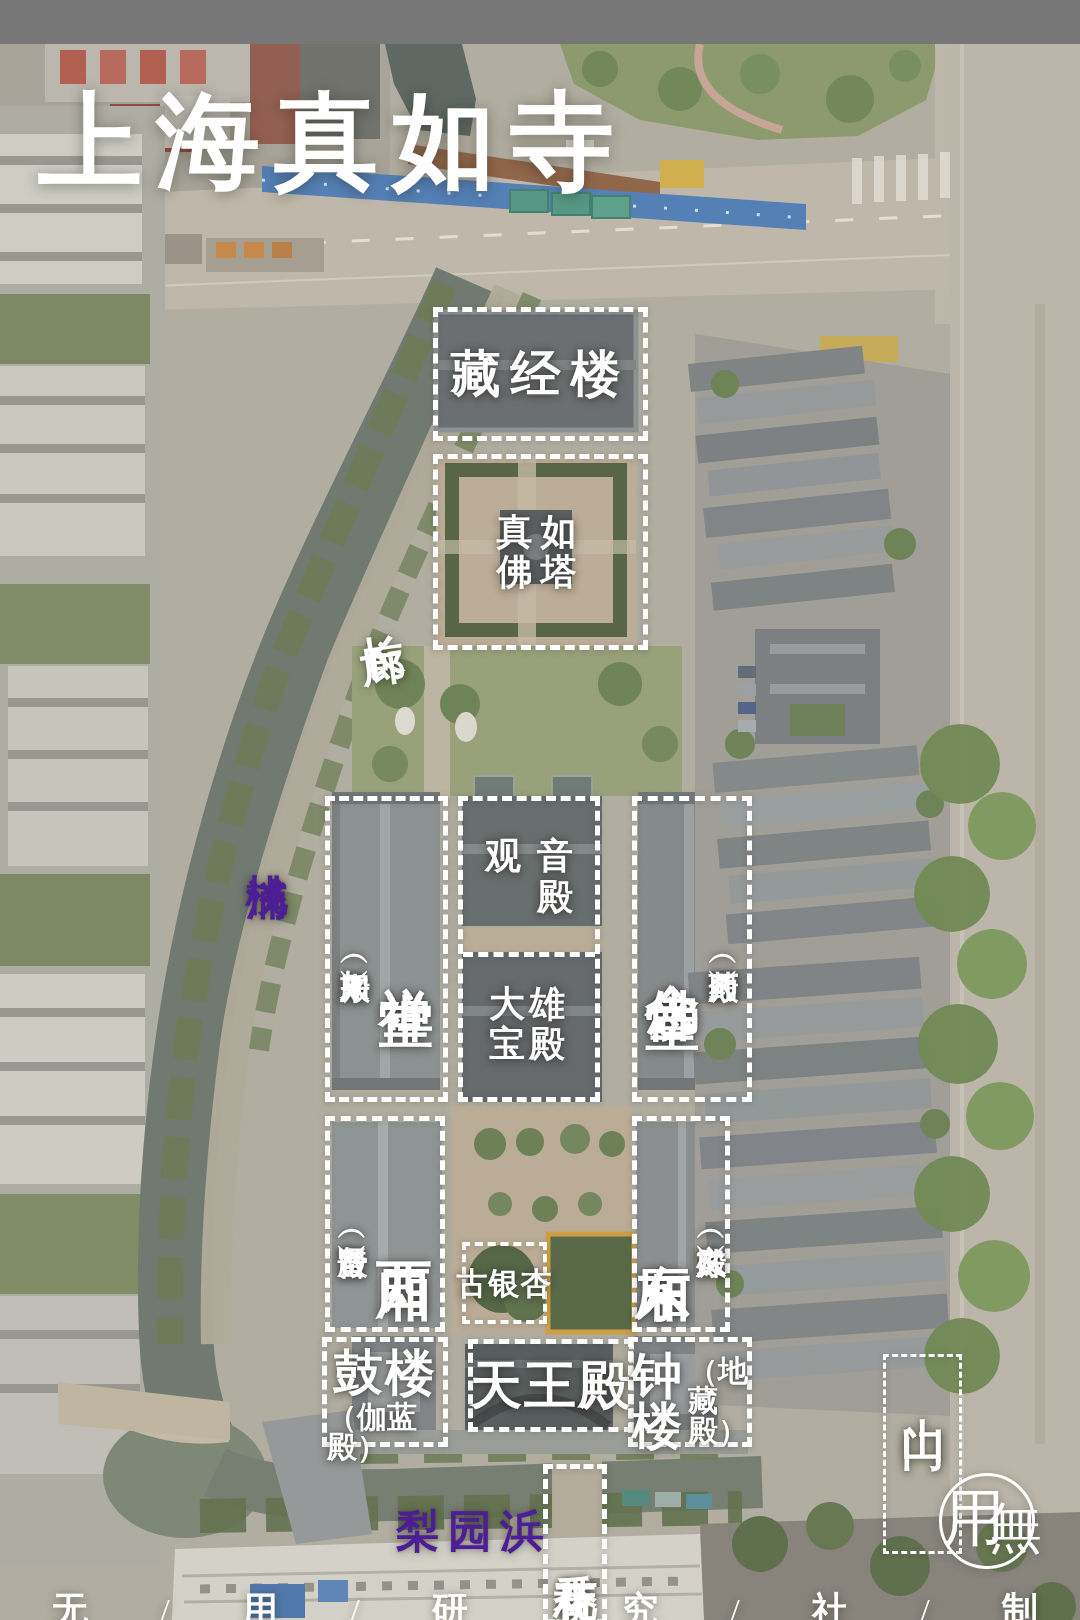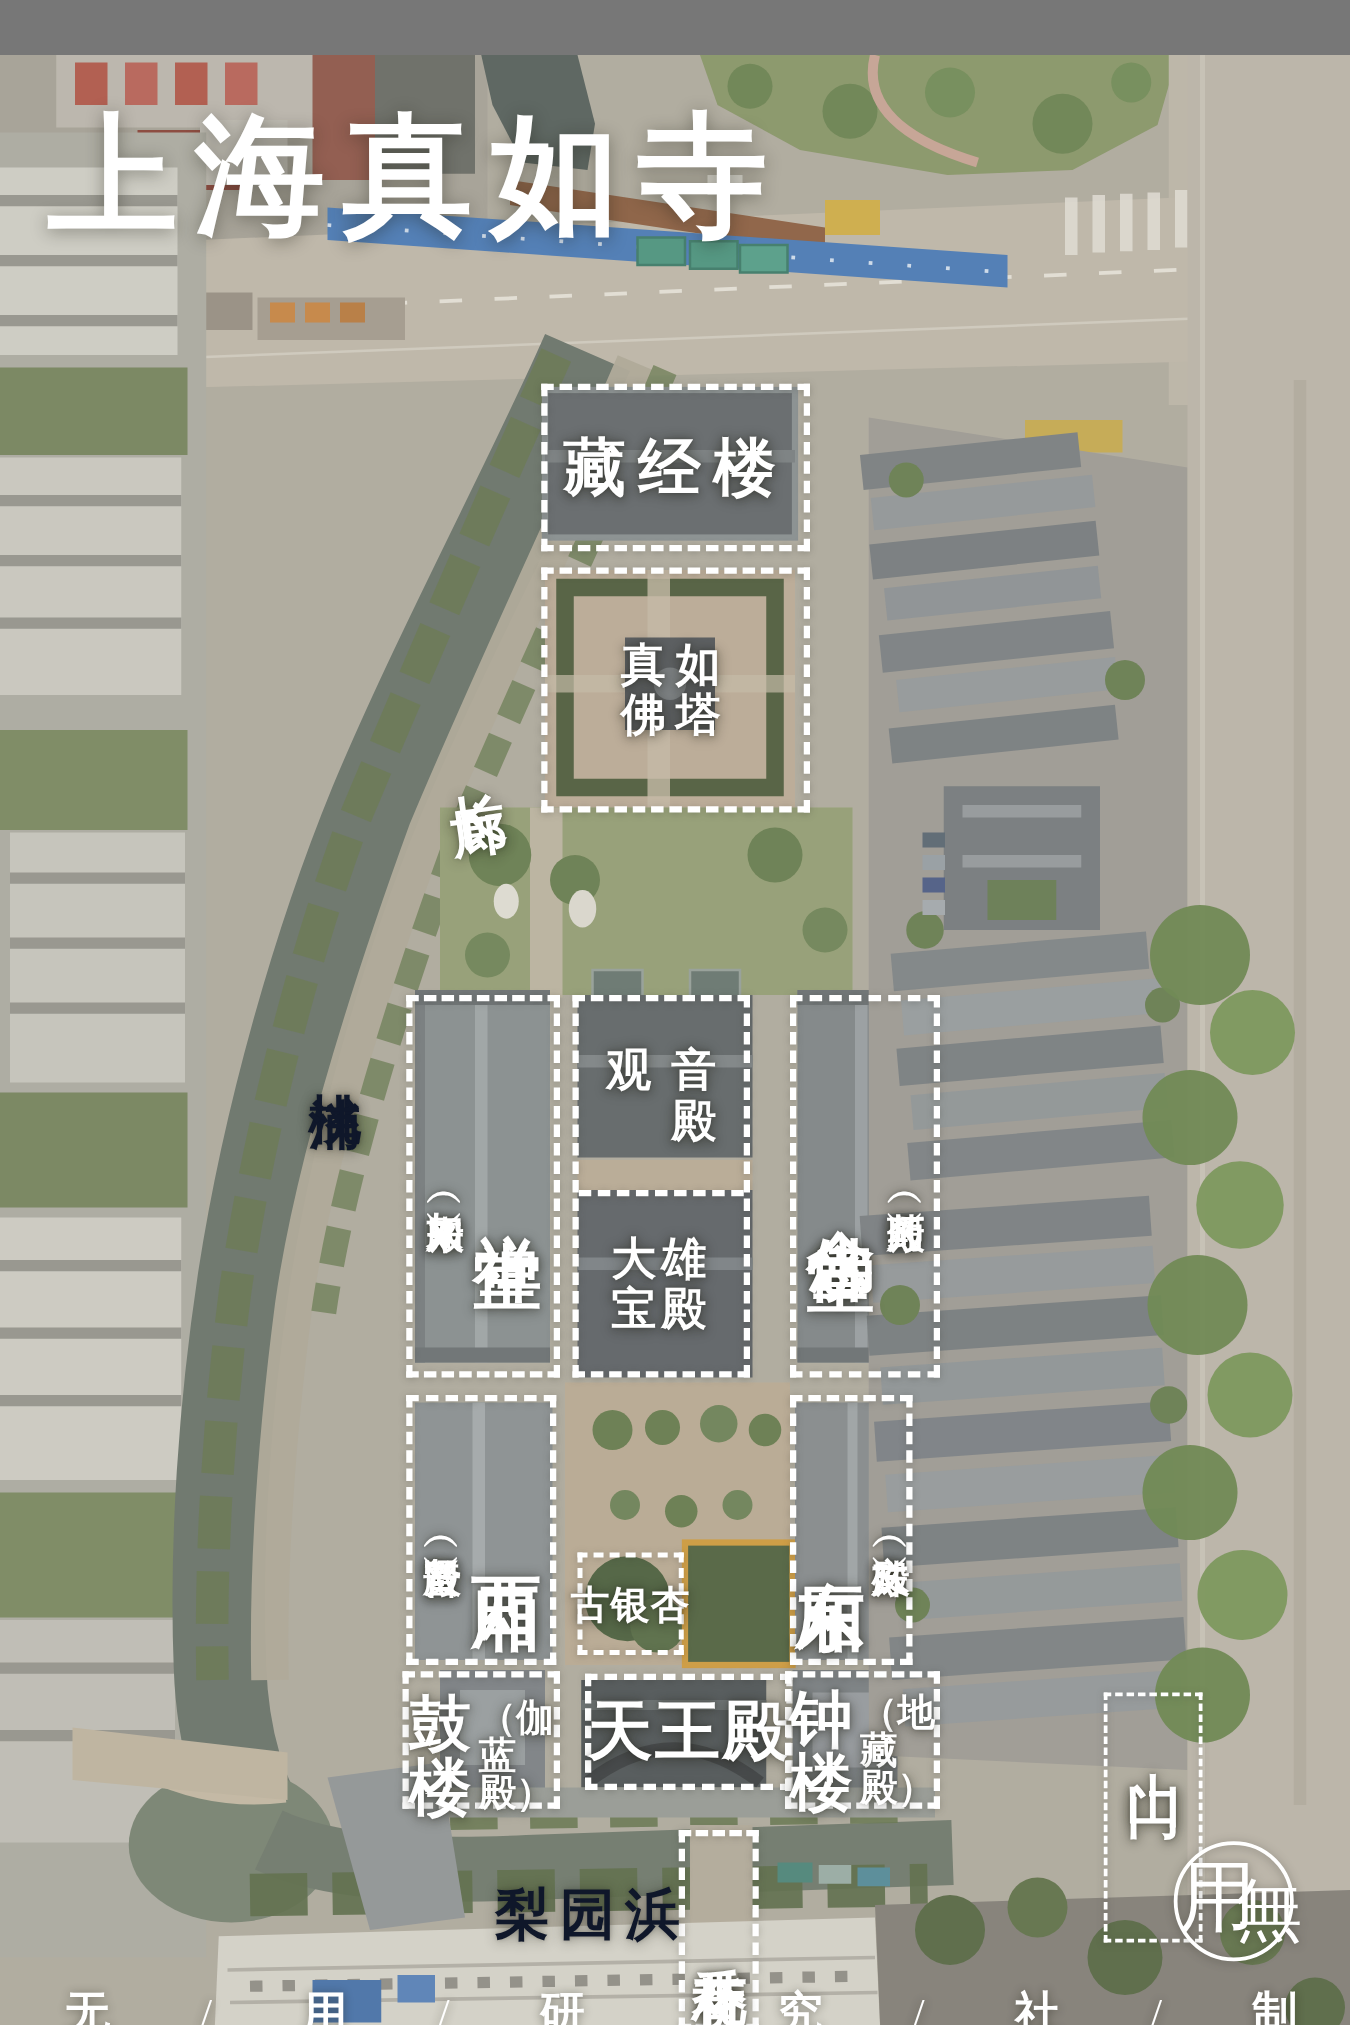--- a/index.html
+++ b/index.html
@@ -7,33 +7,33 @@
     position:relative;width:1080px;height:1620px;overflow:hidden;
     font-family:"Liberation Serif","DejaVu Serif",serif;
     background:#a7a295;
     margin-top:44px;
   }
   .bg{position:absolute;left:0;top:0;width:1080px;height:1620px;display:block;}
   .haze{position:absolute;inset:0;background:rgba(255,252,245,.12);pointer-events:none;}
   .lab{position:absolute;color:#fff;font-weight:700;line-height:1;
        text-shadow:0 1px 10px rgba(30,30,20,.45), 0 0 3px rgba(40,40,30,.25);}
   .v{writing-mode:vertical-rl;text-orientation:mixed;}
-  .blue{color:#0f172a;}
+  .blue{color:#4c1d95;}
   .dbox{position:absolute;border:5px dashed #fff;box-sizing:border-box;
         display:flex;align-items:center;justify-content:center;
         filter:drop-shadow(0 1px 3px rgba(40,40,30,.25));}
   .dbox.thin{border-width:3px;}
   .dbox.med{border-width:4px;}
   .pair{display:flex;flex-direction:row;align-items:center;justify-content:center;gap:9px;}
   .big{font-size:54px;letter-spacing:6px;}
   .alt{font-size:30px;letter-spacing:2px;}
   .center-box{flex-direction:column;align-items:stretch;padding:0;}
   .half{display:flex;align-items:center;justify-content:center;}
   .half.up{height:151px;}
-  .half.down{flex:1;border-top:5px dashed #fff;}
+  .half.down{flex:1;border-top:5px dashed #fff;font-family:Liberation Mono, monospace;}
   .twoline{text-align:right;font-size:36px;line-height:1.12;}
   .title{position:absolute;left:38px;top:46px;color:#fff;font-weight:700;
          font-size:104px;letter-spacing:14px;line-height:1;
          text-shadow:0 2px 14px rgba(30,30,20,.4);}
   .subtitle{position:absolute;left:38px;top:172px;color:#fff;font-weight:700;
             font-size:66px;letter-spacing:4px;line-height:1;
             text-shadow:0 2px 12px rgba(30,30,20,.4);}
   .footer{position:absolute;left:52px;right:42px;top:1542px;
           display:flex;justify-content:space-between;align-items:baseline;
           color:#fff;font-weight:700;font-size:36px;
@@ -350,21 +350,21 @@
     <div class="pair" style="gap:5px;">
       <span class="lab v big" style="position:static;font-size:56px;">东厢</span>
       <span class="lab v alt" style="position:static;">（文殊殿）</span>
     </div>
   </div>
 
   <div class="dbox med" style="left:462px;top:1198px;width:85px;height:82px;">
     <span class="lab" style="position:static;font-size:31px;letter-spacing:1px;white-space:nowrap;">古银杏</span>
   </div>
 
-  <div class="dbox" style="left:322px;top:1293px;width:126px;height:110px;flex-direction:row;padding-top:25px;gap:4px;">
+  <div class="dbox" style="left:322px;top:1293px;width:126px;height:110px;flex-direction:column;padding-top:25px;gap:4px;">
     <span class="lab" style="position:static;font-size:50px;letter-spacing:2px;">鼓楼</span>
     <span class="lab" style="position:static;font-size:30px;">（伽蓝殿）</span>
   </div>
 
   <div class="dbox" style="left:468px;top:1295px;width:166px;height:93px;">
     <span class="lab" style="position:static;font-size:52px;letter-spacing:2px;white-space:nowrap;">天王殿</span>
   </div>
 
   <div class="dbox" style="left:628px;top:1293px;width:124px;height:110px;flex-direction:row;padding-top:18px;gap:4px;">
     <span class="lab" style="position:static;font-size:50px;letter-spacing:2px;">钟楼</span>

